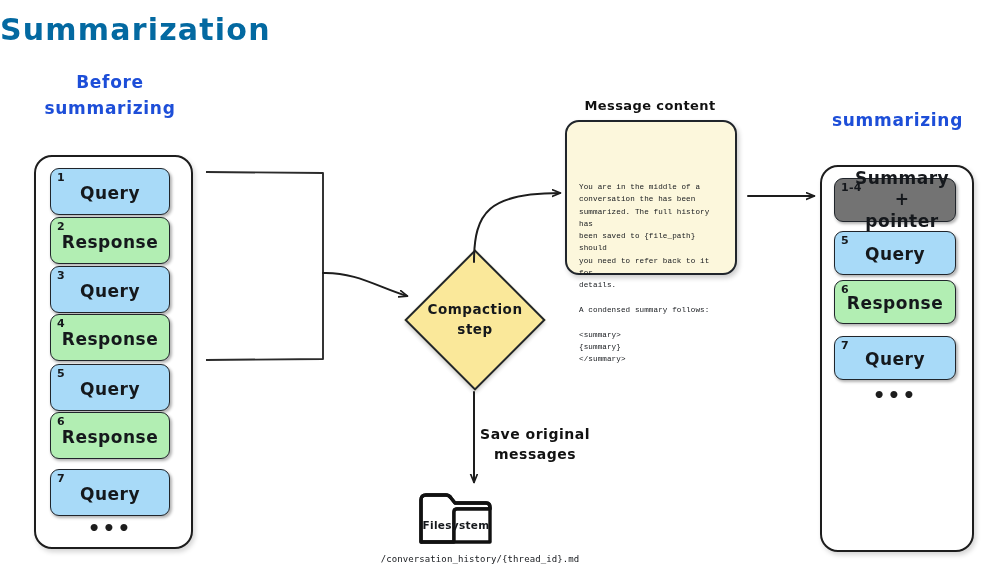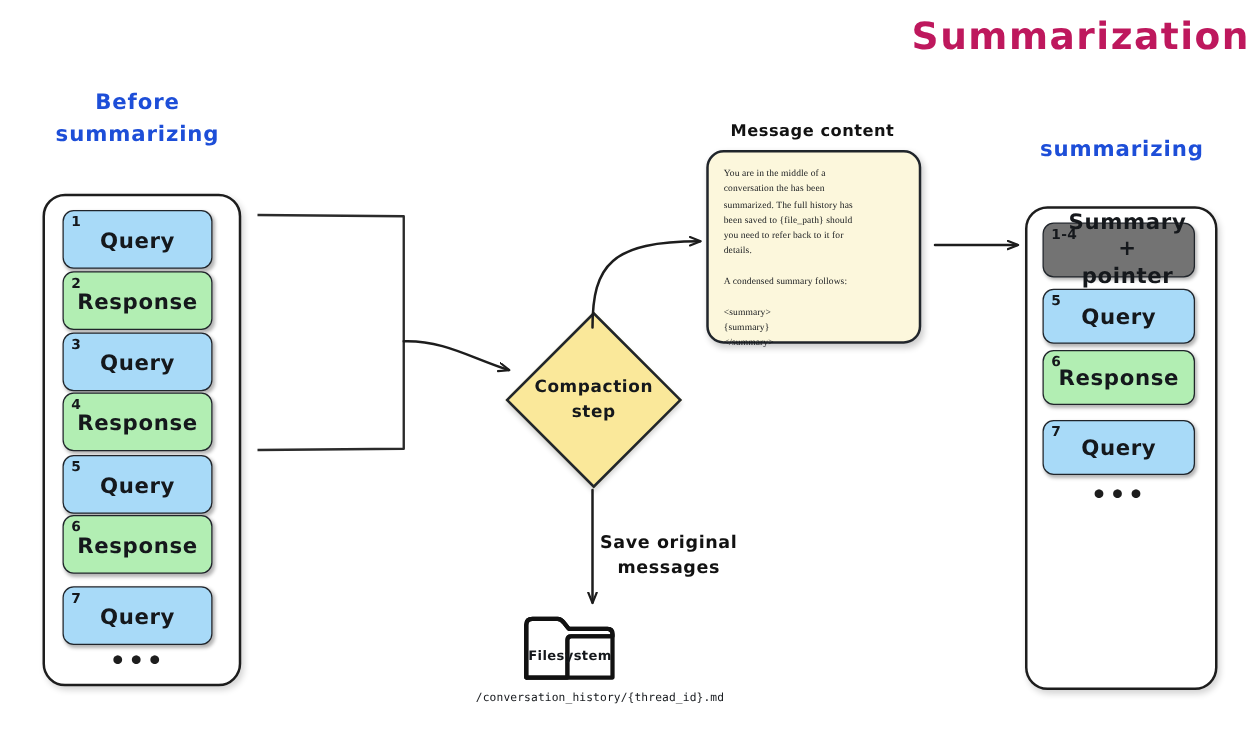--- a/index.html
+++ b/index.html
@@ -34,25 +34,25 @@
   .hand {
     font-family: "DejaVu Sans", sans-serif;
     font-weight: 600;
     letter-spacing: 0.4px;
   }
   .title {
     position: absolute;
     left: 0;
     top: 12px;
     width: 1000px;
-    text-align: right;
+    text-align: left;
     font-size: 30px;
     font-weight: 600;
     letter-spacing: 1.2px;
-    color: #be185d;
+    color: #0369a1;
   }
   .col-head {
     position: absolute;
     text-align: center;
     font-size: 17px;
     font-weight: 600;
     line-height: 1.5;
     letter-spacing: 0.7px;
     color: #1d4ed8;
   }
@@ -136,26 +136,27 @@
     width: 172px;
     height: 155px;
     background: #fcf7dc;
     border: 2px solid #20252b;
     border-radius: 14px;
     box-shadow: 2px 3px 5px rgba(0,0,0,0.20);
     box-sizing: border-box;
     padding: 11px 10px 8px 12px;
   }
   #msg-content-body {
-    font-family: Liberation Serif, serif;
+    font-family: Liberation Mono, monospace;
     font-size: 7.6px;
     line-height: 1.62;
     color: #15181c;
     white-space: pre-wrap;
     letter-spacing: 0.1px;
+    margin-top: 48px;
   }
 
   
   #compaction-wrap {
     position: absolute;
     left: 408px;
     top: 253px;
     width: 134px;
     height: 134px;
   }

